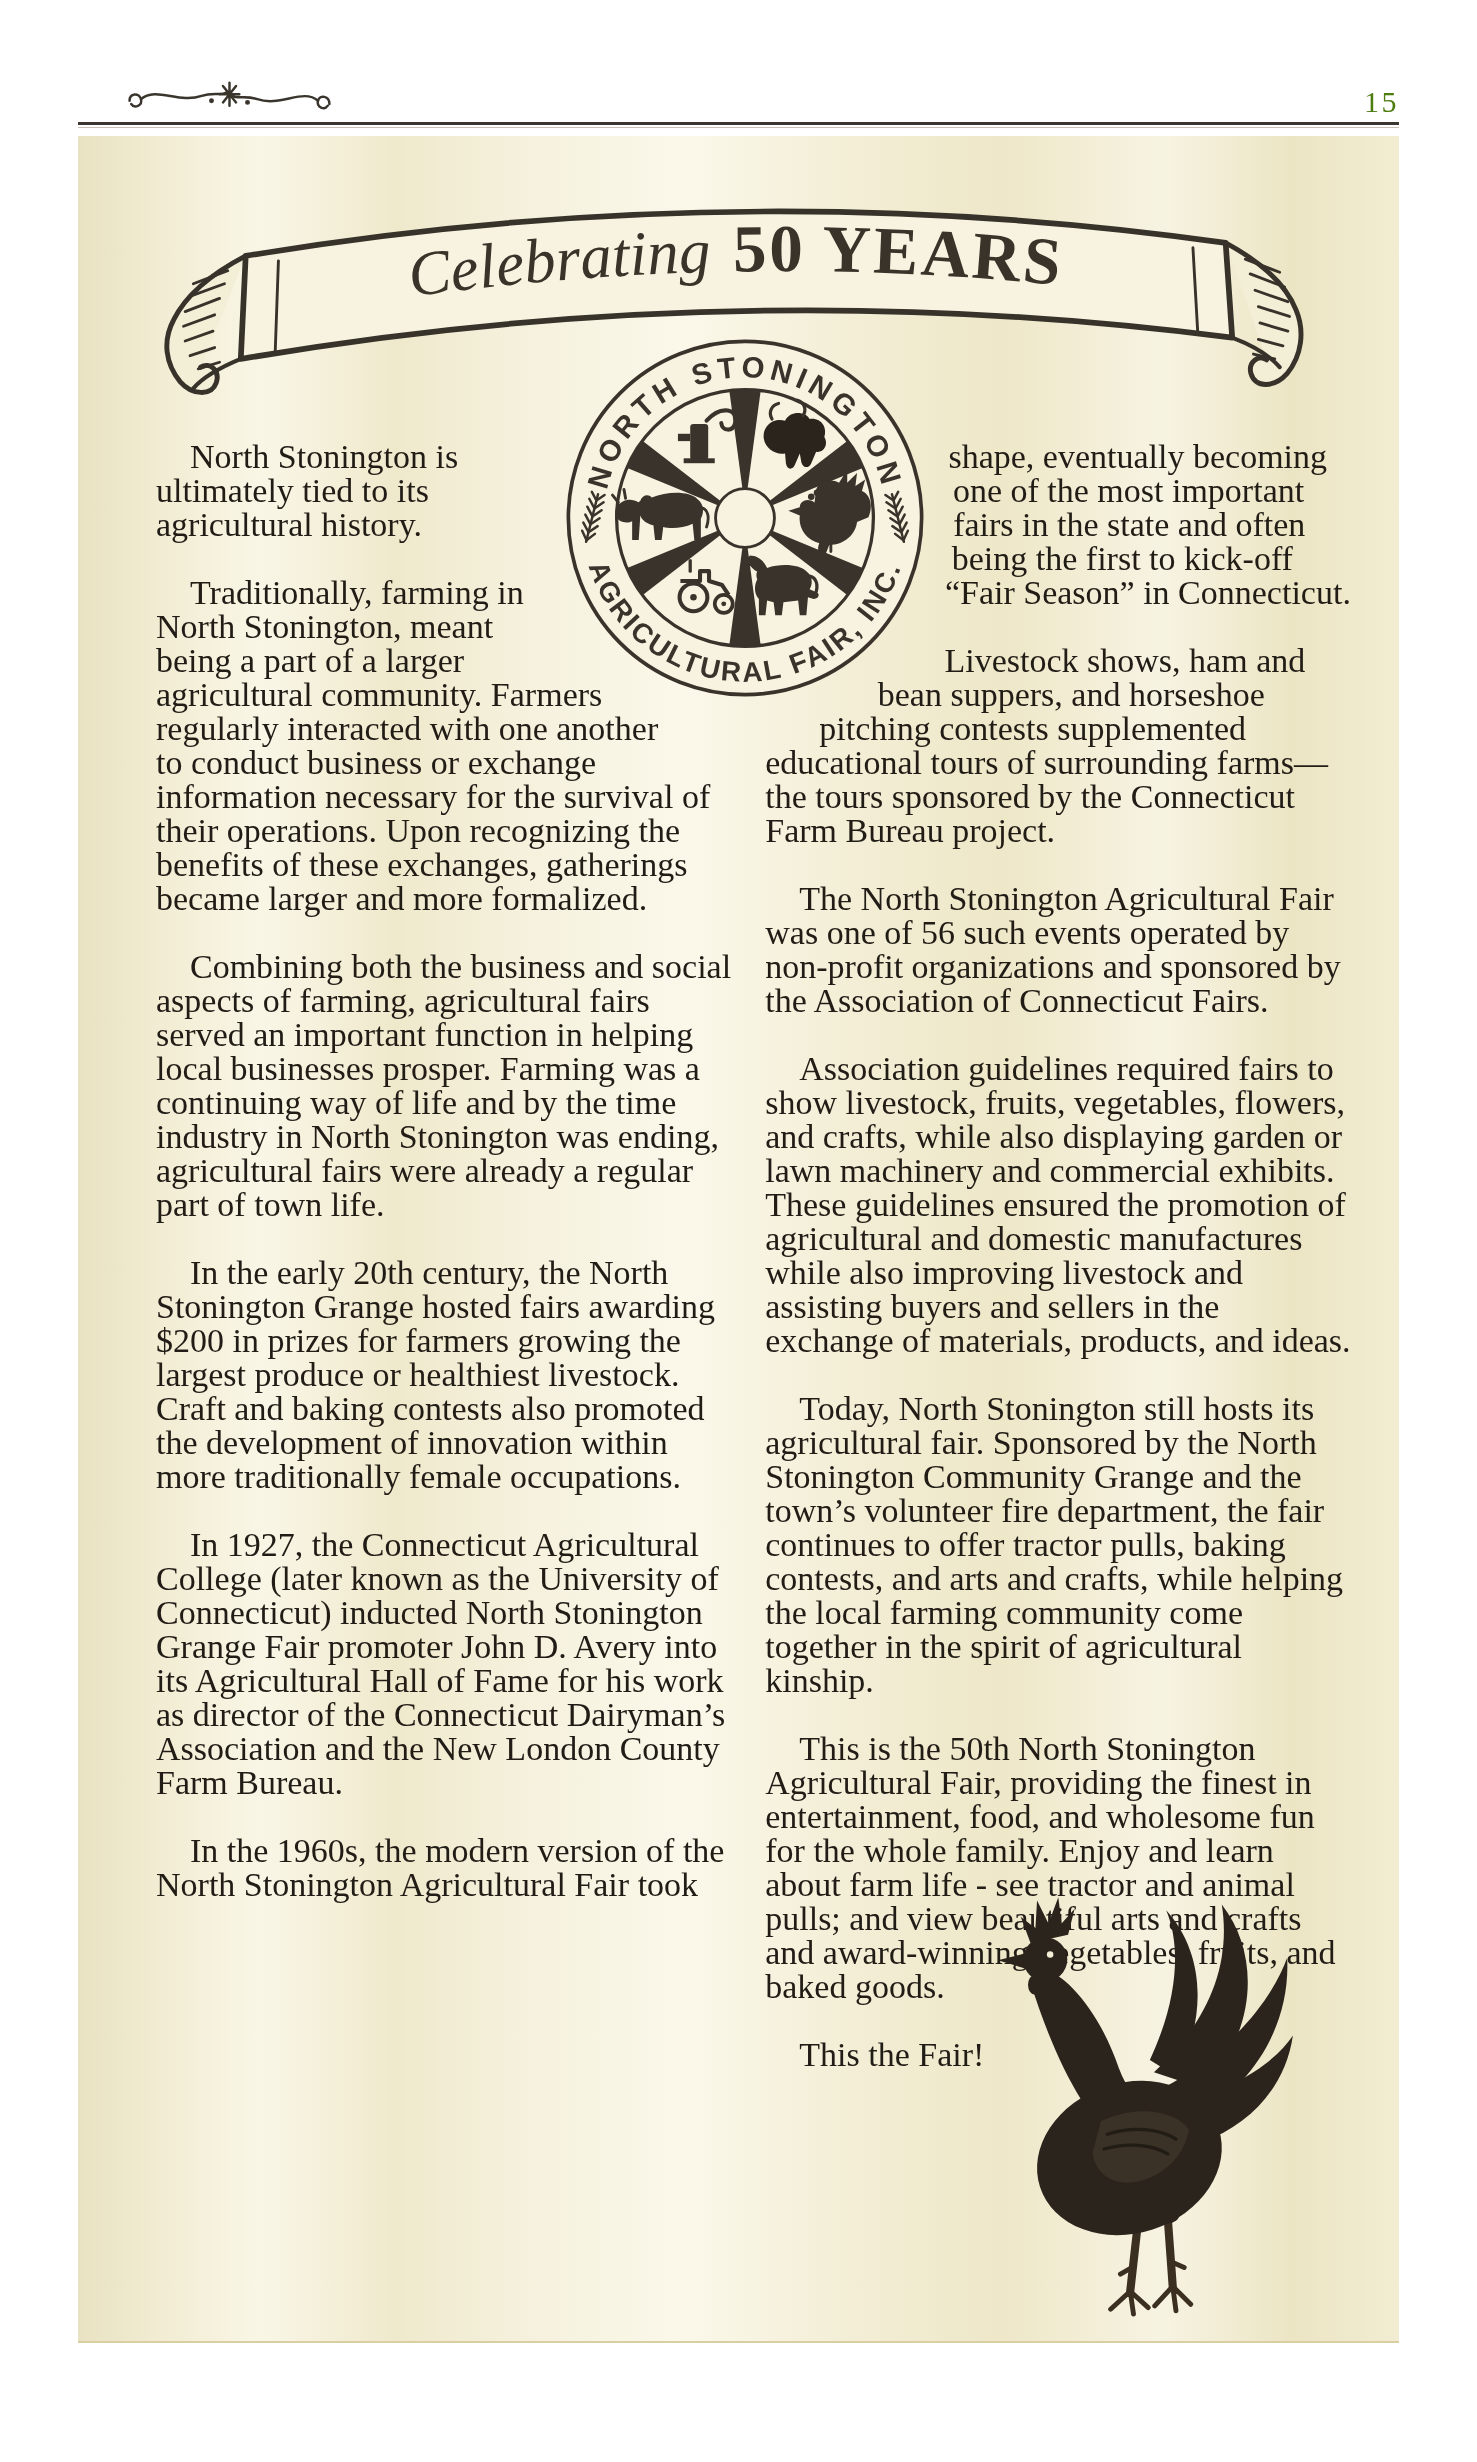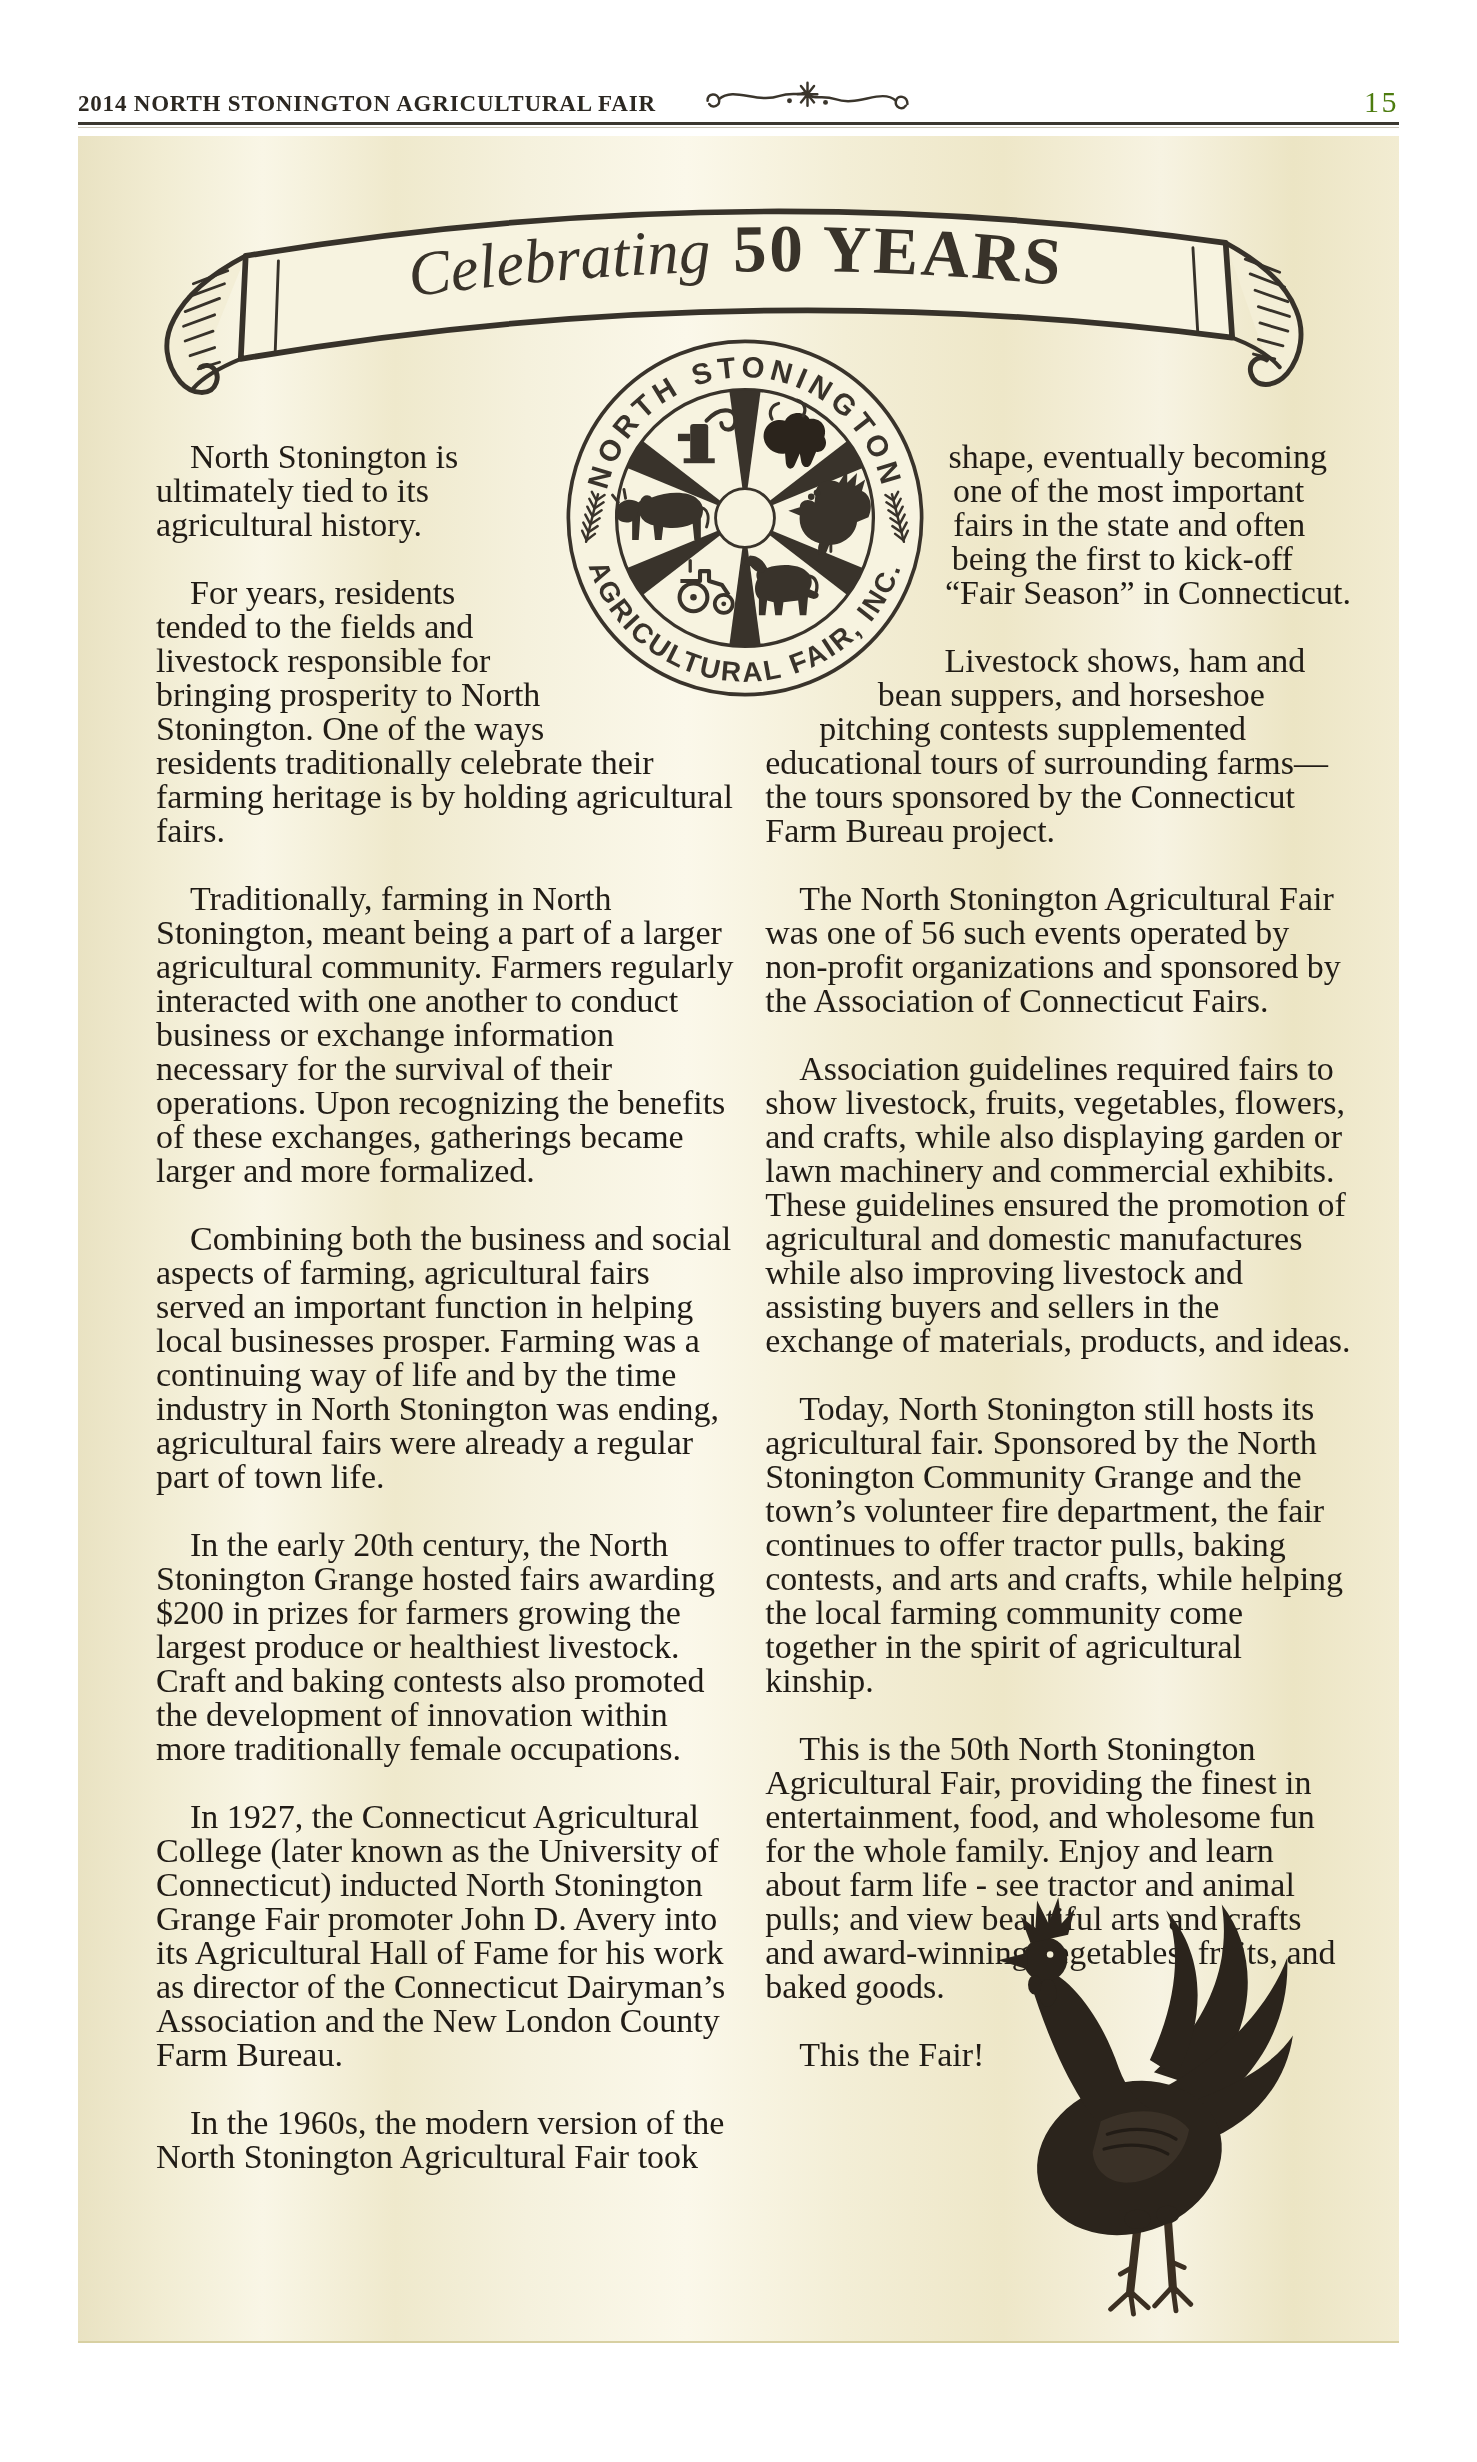--- a/index.html
+++ b/index.html
@@ -57,21 +57,20 @@
     shape-outside:circle(196px at -19.6px 78px);shape-margin:11.5px;
   }
   .rooster{position:absolute;left:892px;top:1740px;width:327px;height:470px;}
   .ink{fill:#2b241c;}
   .line{stroke:#39332b;fill:none;}
 </style>
 </head>
 <body>
 
 <div class="pageheader">
-  <span class="title">2014 NORTH STONINGTON AGRICULTURAL FAIR</span>
   <span class="flourish">
     <svg width="213" height="43" viewBox="0 0 260 52">
       <g stroke="#3a352c" stroke-width="3" fill="none" stroke-linecap="round">
         <path d="M8,30 C8,20 20,20 22,28 C24,36 14,40 10,34"></path>
         <path d="M22,28 C40,12 68,34 96,24 C110,19 120,24 126,20"></path>
         <path d="M252,34 C252,24 240,22 238,30 C236,38 246,42 250,36"></path>
         <path d="M238,30 C220,14 192,38 164,28 C150,23 140,28 134,24"></path>
         <path d="M122,12 L138,32 M138,12 L122,32 M130,8 L130,36 M118,22 L142,22"></path>
       </g>
       <circle cx="108" cy="30" r="3" fill="#3a352c"></circle>
@@ -182,21 +181,20 @@
         <path d="M252,286 C248,277 240,271 231,271 L223,280 L232,284 C237,290 241,292 247,292 Z"></path>
         <path d="M304,296 C313,298 315,308 311,318" stroke="#39332b" stroke-width="4" fill="none" stroke-linecap="round"></path>
       </g>
     </svg>
   </div>
 
   <div class="columns">
     <div class="col col-left">
       <div class="wrap-right"></div>
       <p>North Stonington is ultimately tied to its agricultural history.</p>
-      <p>For years, residents tended to the fields and livestock responsible for bringing prosperity to North Stonington. One of the ways residents traditionally celebrate their farming heritage is by holding agricultural fairs.</p>
       <p>Traditionally, farming in North Stonington, meant being a part of a larger agricultural community. Farmers regularly interacted with one another to conduct business or exchange information necessary for the survival of their operations. Upon recognizing the benefits of these exchanges, gatherings became larger and more formalized.</p>
       <p>Combining both the business and social aspects of farming, agricultural fairs served an important function in helping local businesses prosper. Farming was a continuing way of life and by the time industry in North Stonington was ending, agricultural fairs were already a regular part of town life.</p>
       <p>In the early 20th century, the North Stonington Grange hosted fairs awarding $200 in prizes for farmers growing the largest produce or healthiest livestock. Craft and baking contests also promoted the development of innovation within more traditionally female occupations.</p>
       <p>In 1927, the Connecticut Agricultural College (later known as the University of Connecticut) inducted North Stonington Grange Fair promoter John D. Avery into its Agricultural Hall of Fame for his work as director of the Connecticut Dairyman’s Association and the New London County Farm Bureau.</p>
       <p>In the 1960s, the modern version of the North Stonington Agricultural Fair took</p>
     </div>
     <div class="col col-right">
       <div class="wrap-left"></div>
       <p class="no-indent">shape, eventually becoming one of the most important fairs in the state and often being the first to kick-off “Fair Season” in Connecticut.</p>
       <p>Livestock shows, ham and bean suppers, and horseshoe pitching contests supplemented educational tours of surrounding farms—the tours sponsored by the Connecticut Farm Bureau project.</p>

